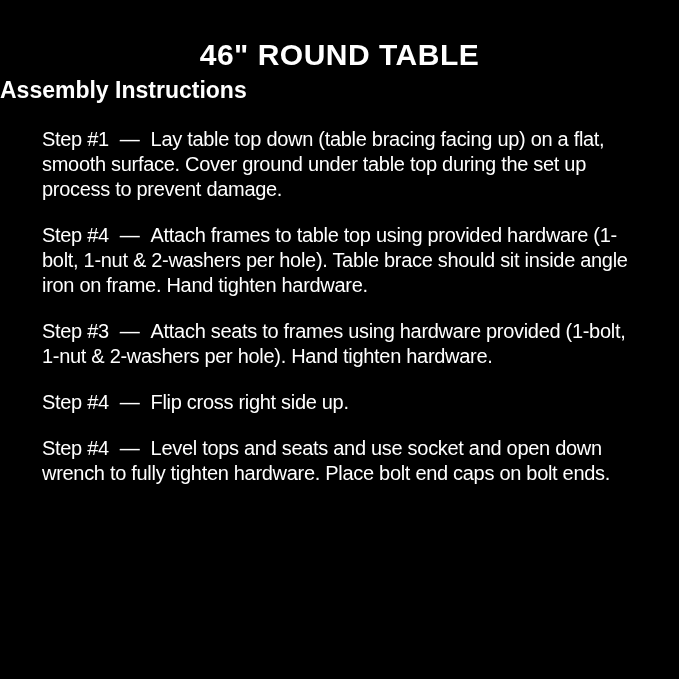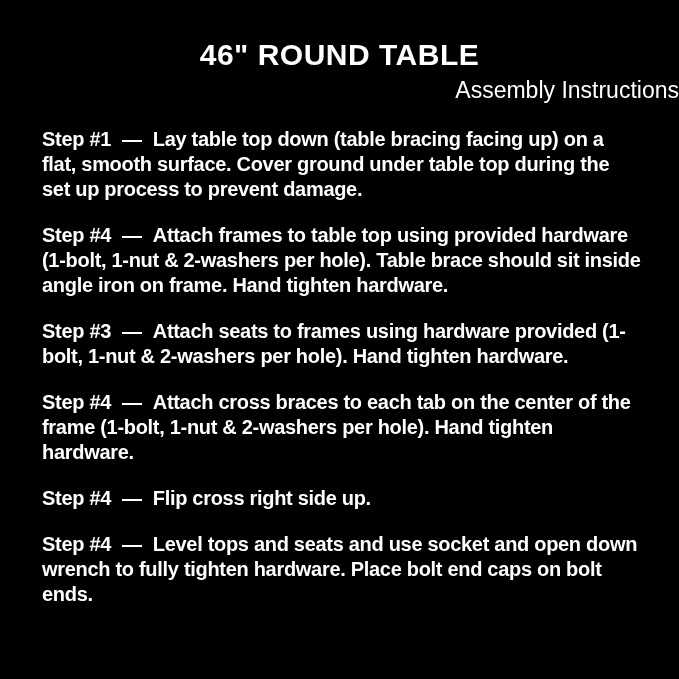--- a/index.html
+++ b/index.html
@@ -22,34 +22,34 @@
     margin: 0;
     padding-top: 38px;
     text-align: center;
     font-size: 30px;
     line-height: 34px;
     letter-spacing: 0.5px;
     font-weight: 700;
   }
   .page-subtitle {
     margin: 5px 0 0 0;
-    text-align: right;
+    text-align: left;
     font-size: 23px;
     line-height: 27px;
-    font-weight: 400;
+    font-weight: 700;
   }
   .steps {
     padding: 23px 38px 0 42px;
   }
   .step {
     margin: 0 0 21px 0;
     font-size: 20px;
     line-height: 25px;
     letter-spacing: -0.3px;
-    font-weight: 700;
+    font-weight: 400;
   }
   .step-dash {
     display: inline-block;
     margin: 0 11px;
   }
 </style>
 </head>
 <body>
 
 <div class="canvas">
@@ -58,21 +58,20 @@
   <h2 class="page-subtitle">Assembly Instructions</h2>
 
   <div class="steps">
 
     <p class="step"><span class="step-label">Step #1</span><span class="step-dash">—</span><span class="step-text">Lay table top down (table bracing facing up) on a flat, smooth surface. Cover ground under table top during the set up process to prevent damage.</span></p>
 
     <p class="step"><span class="step-label">Step #4</span><span class="step-dash">—</span><span class="step-text">Attach frames to table top using provided hardware (1-bolt, 1-nut &amp; 2-washers per hole). Table brace should sit inside angle iron on frame. Hand tighten hardware.</span></p>
 
     <p class="step"><span class="step-label">Step #3</span><span class="step-dash">—</span><span class="step-text">Attach seats to frames using hardware provided (1-bolt, 1-nut &amp; 2-washers per hole). Hand tighten hardware.</span></p>
 
-    <p class="step"><span class="step-label">Step #4</span><span class="step-dash">—</span><span class="step-text">Attach cross braces to each tab on the center of the frame (1-bolt, 1-nut &amp; 2-washers per hole). Hand tighten hardware.</span></p>
 
     <p class="step"><span class="step-label">Step #4</span><span class="step-dash">—</span><span class="step-text">Flip cross right side up.</span></p>
 
     <p class="step"><span class="step-label">Step #4</span><span class="step-dash">—</span><span class="step-text">Level tops and seats and use socket and open down wrench to fully tighten hardware. Place bolt end caps on bolt ends.</span></p>
 
   </div>
 
 </div>
 
 </body></html>

